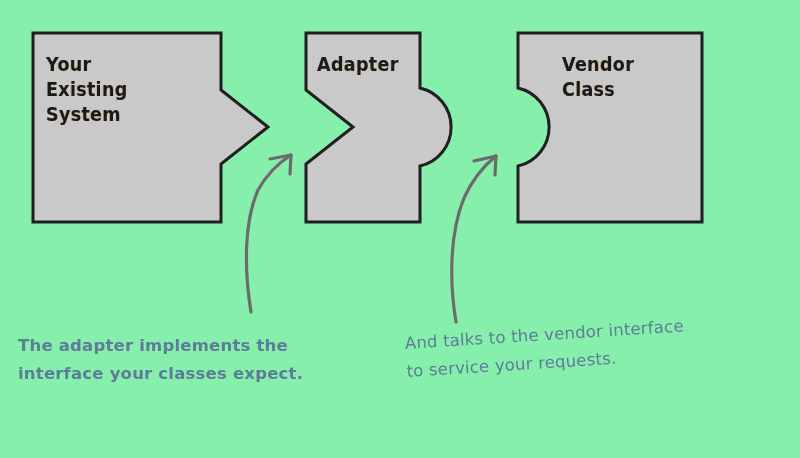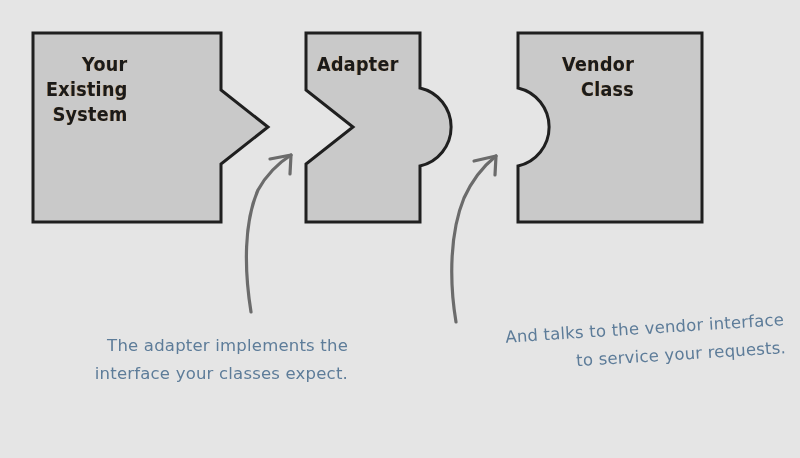--- a/index.html
+++ b/index.html
@@ -13,22 +13,21 @@
     position: relative;
     overflow: hidden;
     font-family: "DejaVu Sans", sans-serif;
   }
   #stage {
     position: absolute;
     left: 0;
     top: 0;
     width: 800px;
     height: 458px;
-    background: #e5e5e5;
-    text-align: right;
+    background: #86efac;
   }
   svg#diagram {
     position: absolute;
     left: 0;
     top: 0;
     width: 800px;
     height: 458px;
     display: block;
   }
   .box-label {
@@ -55,20 +54,21 @@
     font-size: 16.5px;
     line-height: 28px;
     color: #5d7c99;
     white-space: pre;
     letter-spacing: 0.2px;
   }
   #caption-left {
     left: 18px;
     top: 332px;
     width: 330px;
+    font-weight: bold;
   }
   #caption-right {
     left: 404px;
     top: 330px;
     width: 380px;
     transform: rotate(-3.6deg);
     transform-origin: left top;
   }
 </style>
 </head>

